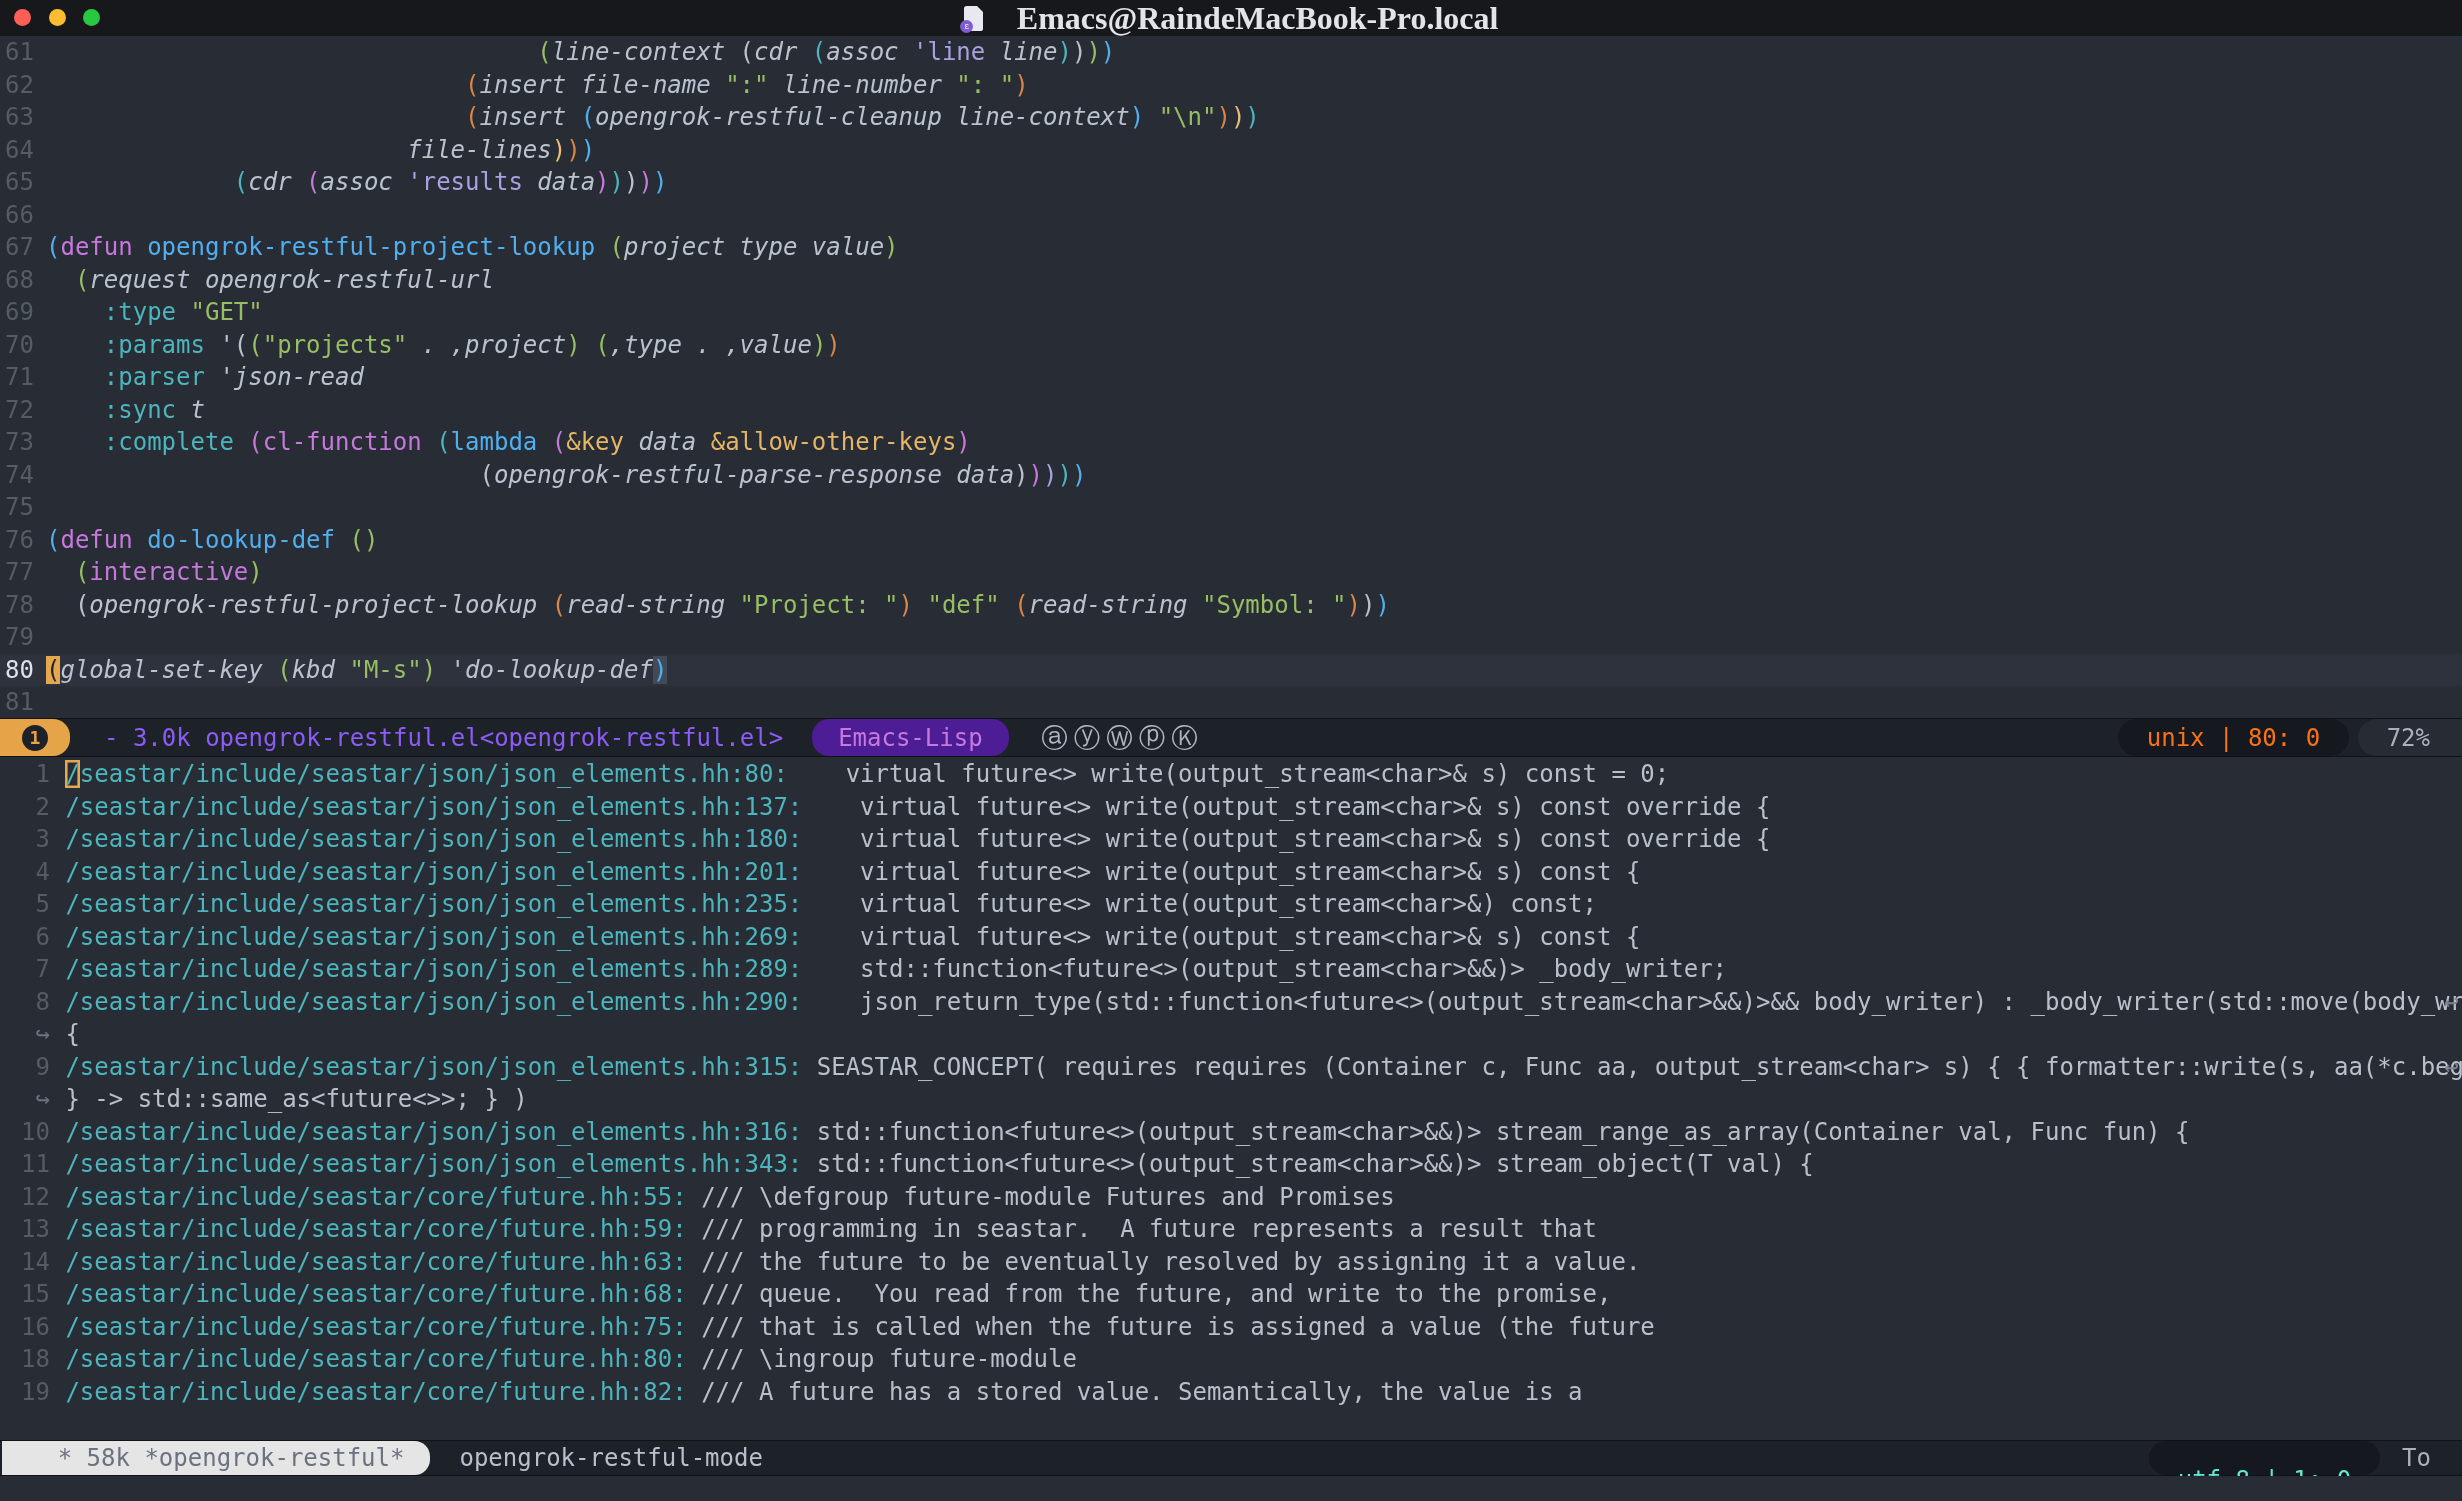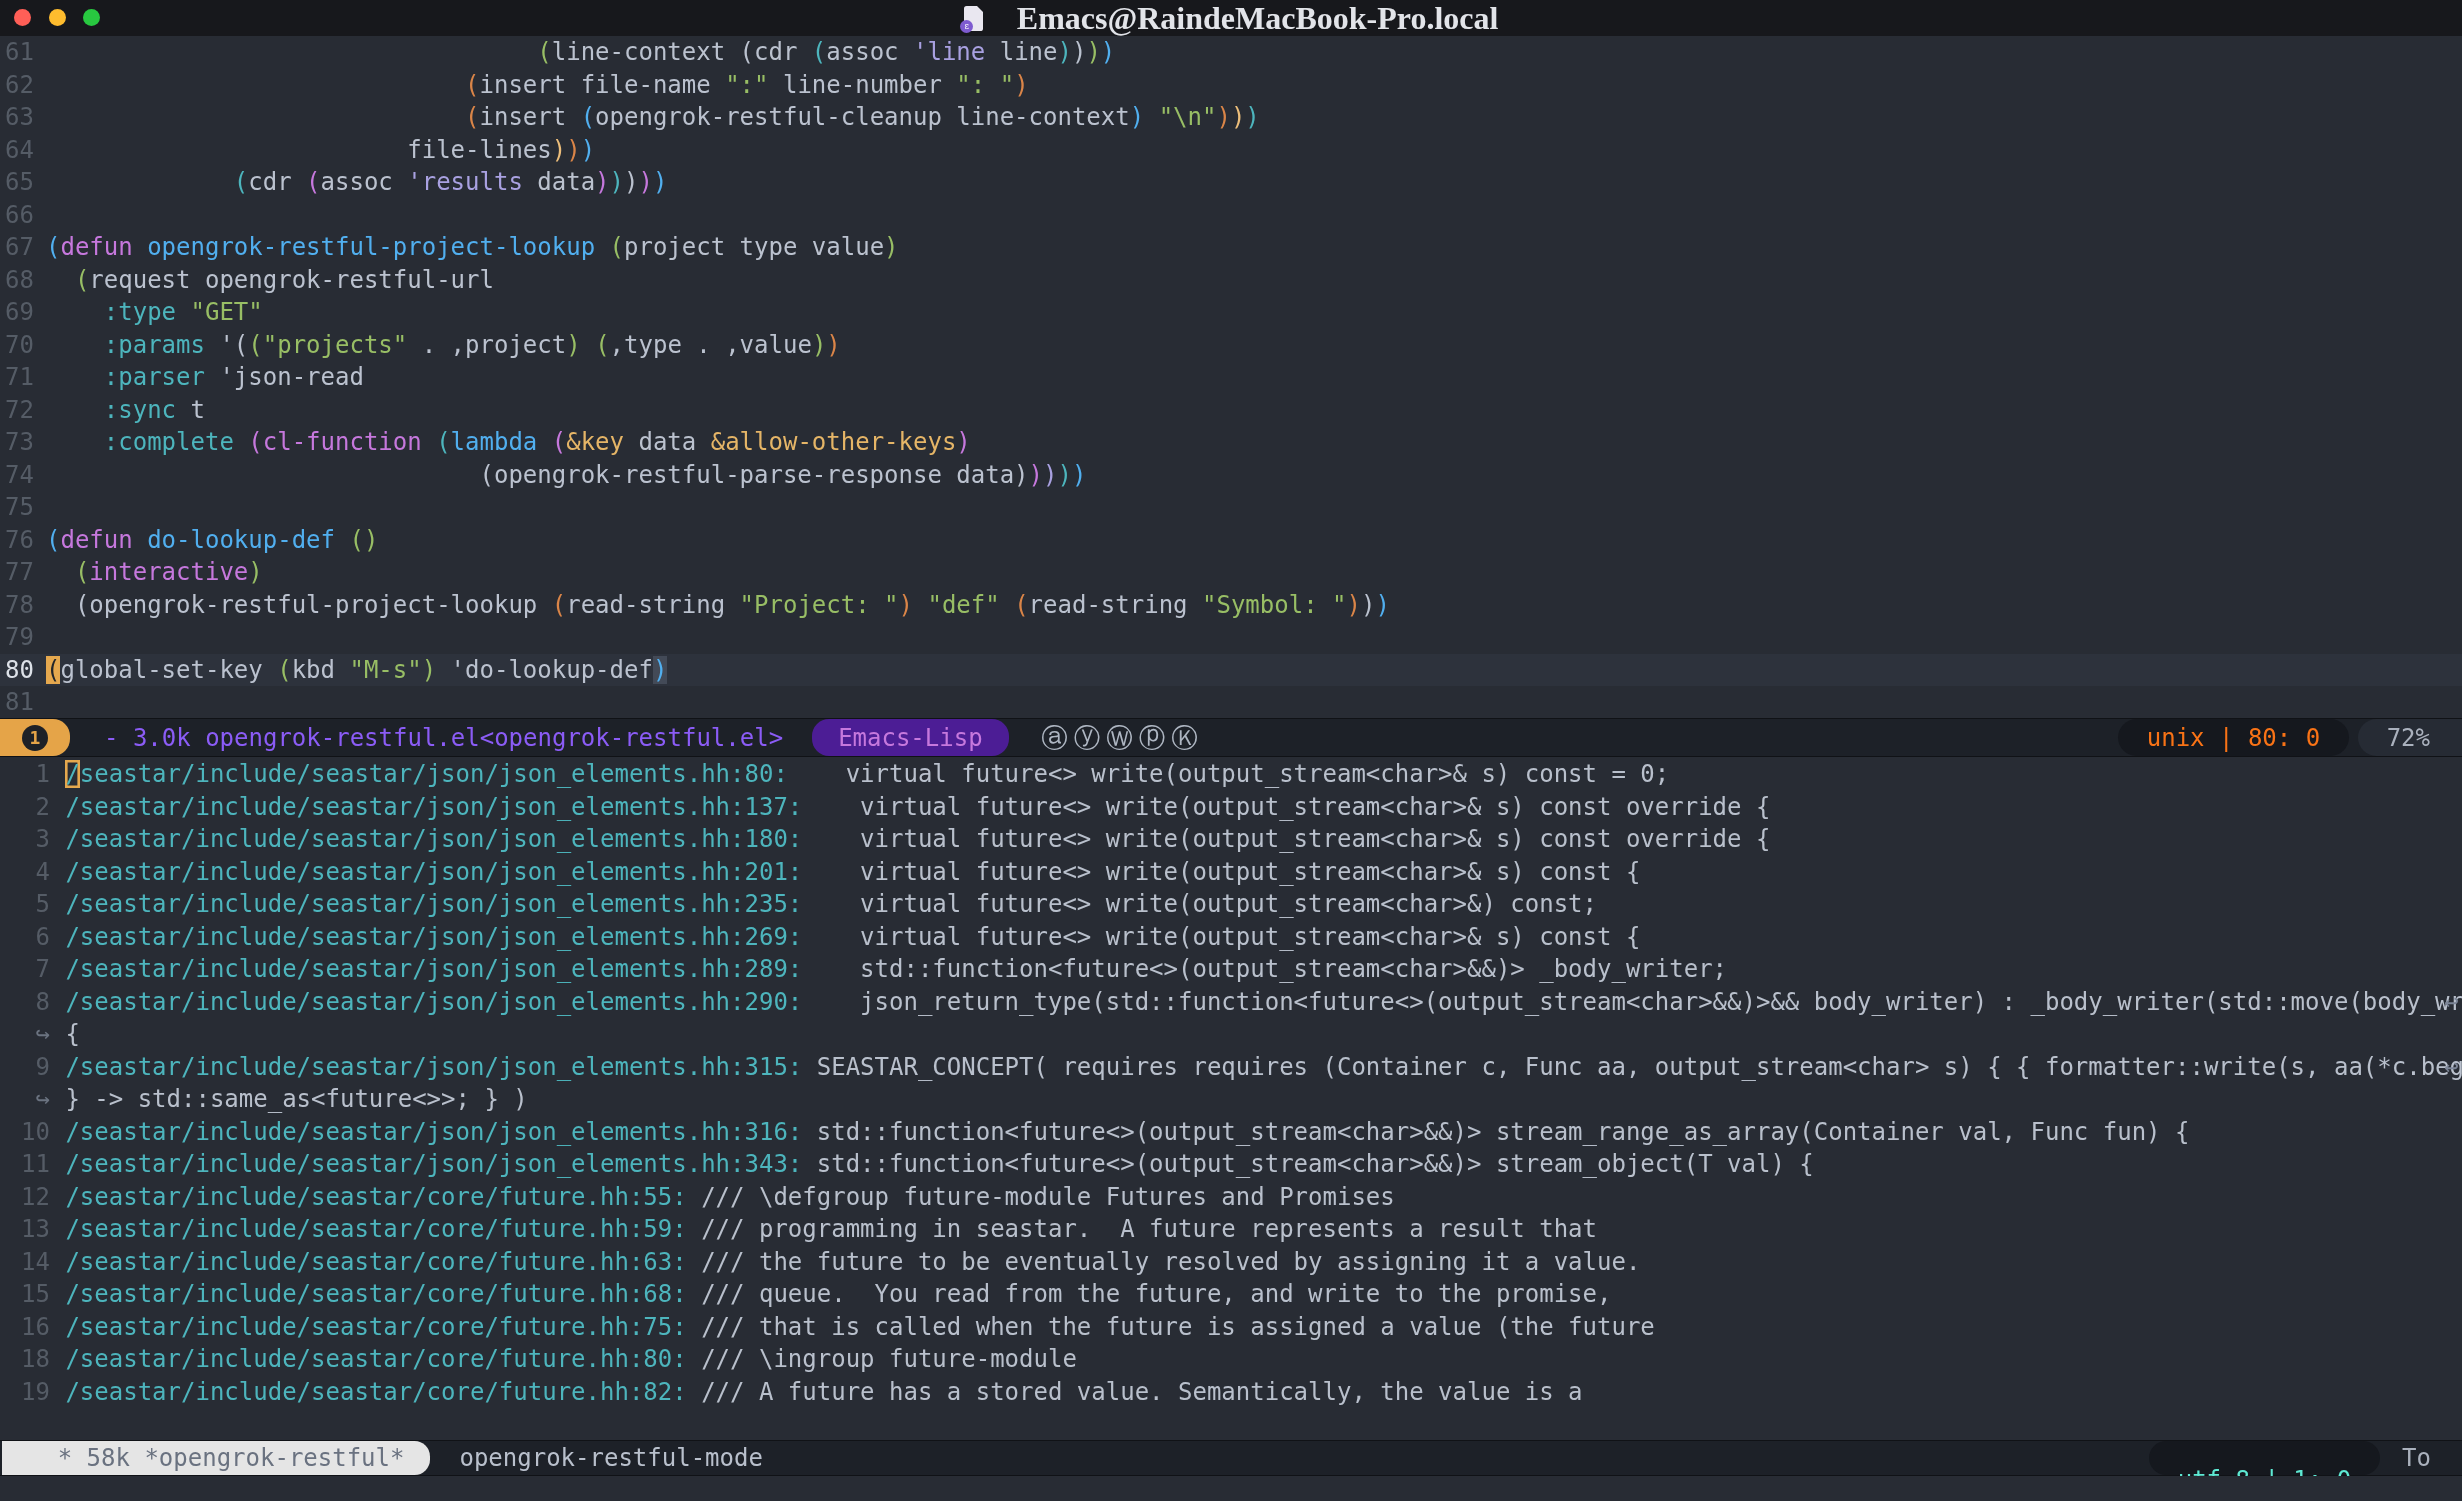--- a/index.html
+++ b/index.html
@@ -29,21 +29,21 @@
   #code-window{top:36px;height:682px;}
   #results-window{top:758px;height:682px;}
   .row{height:32.5px;line-height:32.5px;font-size:24px;white-space:pre;position:relative;overflow:hidden;}
   .row.current{background:#2d323c;}
   .gut{display:inline-block;width:34px;text-align:right;color:#555c66;margin-right:12px;}
   .rgut{display:inline-block;width:50px;text-align:right;color:#555c66;margin-right:15.4px;}
   .current .gut{color:#dde1e8;}
   .lc,.rc{white-space:pre;}
 
   
-  .t-b{color:#bbc2cf;} .t-k{color:#c678dd;} .t-f{color:#51afef;}
+  .t-b{color:#bbc2cf;font-style:italic;} .t-k{color:#c678dd;} .t-f{color:#51afef;}
   .t-s{color:#98be65;} .t-y{color:#4db5bd;} .t-a{color:#e5b567;} .t-q{color:#a9a1e1;}
   .t-p1{color:#51afef;} .t-p2{color:#c678dd;} .t-p3{color:#98be65;} .t-p4{color:#bbc2cf;}
   .t-p5{color:#4db5bd;} .t-p6{color:#da8548;} .t-p7{color:#ECBE7B;} .t-p8{color:#a9a1e1;}
   .t-C{background:#e5a84e;color:#21252b;}
   .t-M{background:#434a57;color:#51afef;}
   .t-path{color:#4db5bd;} .t-txt{color:#b9c0cc;}
   .cursor-hollow{box-shadow:inset 0 0 0 2.6px #e5a84e;}
   .wrapL{color:#6b7380;}
   .wrapR{position:absolute;right:3.4px;top:0;color:#7b8496;}
 

